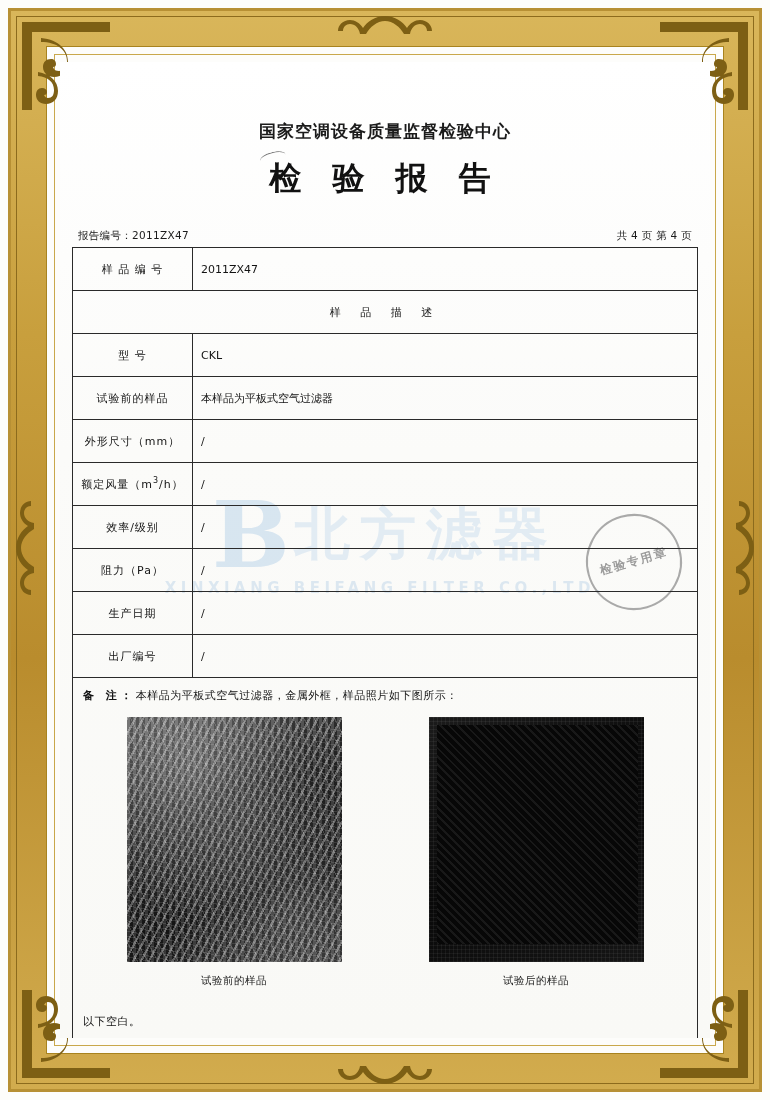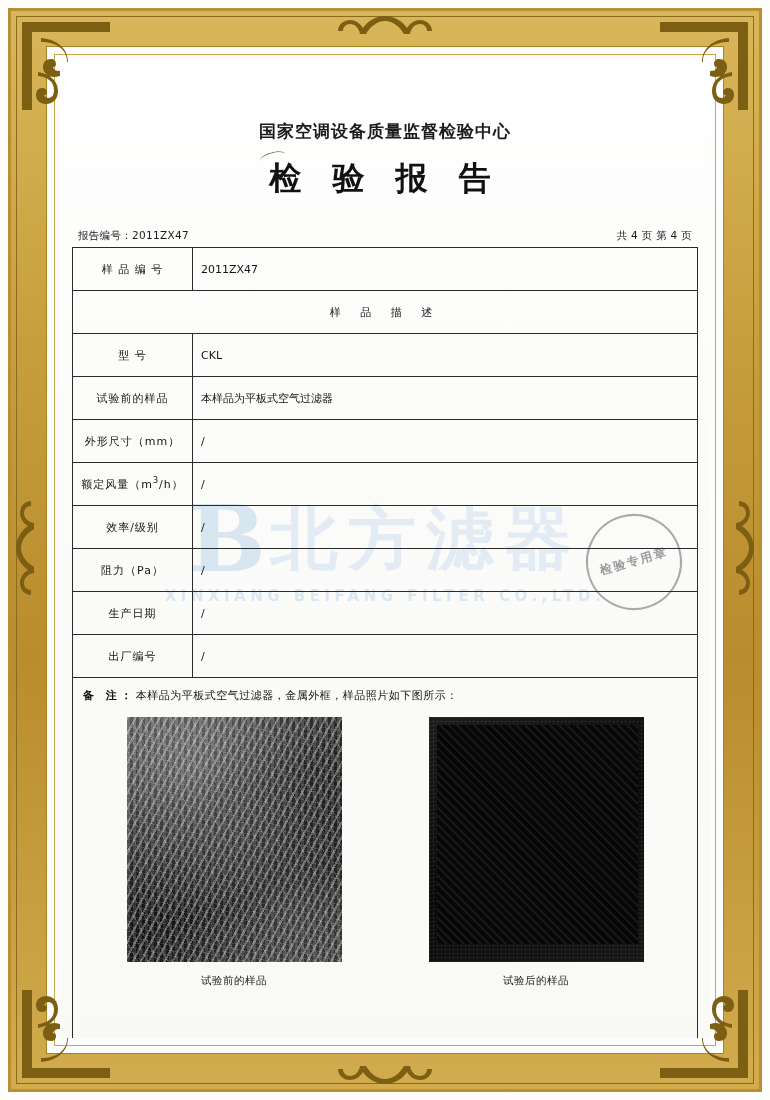--- a/index.html
+++ b/index.html
@@ -181,21 +181,21 @@
   }
   .wm-row{
     display:flex;align-items:center;justify-content:center;gap:10px;
   }
   .wm-logo{
     font-size:92px;font-weight:bold;color:#bcd5ea;
     line-height:.9;letter-spacing:-6px;
     font-family:"DejaVu Serif","Liberation Serif",serif;
   }
   .wm-cn{
-    font-size:68px;font-weight:bold;color:#cfe0ef;
+    font-size:56px;font-weight:bold;color:#cfe0ef;
     letter-spacing:10px;
     font-family:"DejaVu Sans","Liberation Sans",sans-serif;
   }
   .wm-en{
     margin-top:2px;
     font-size:15px;color:#c3d8ea;letter-spacing:4.5px;font-weight:bold;
   }
   
   .seal{
     position:absolute;right:28px;top:452px;
@@ -352,17 +352,18 @@
             <div class="photo-cap">试验前的样品</div>
           </div>
           <div class="photo-wrap">
             <div class="photo after">
               <div class="photo-frame-after"></div>
             </div>
             <div class="photo-cap">试验后的样品</div>
           </div>
         </div>
 
+        <div class="tail">以下空白。</div>
         <div class="blank-fill"></div>
       </div>
     </div>
   </div>
 </div>
 
 </body></html>

